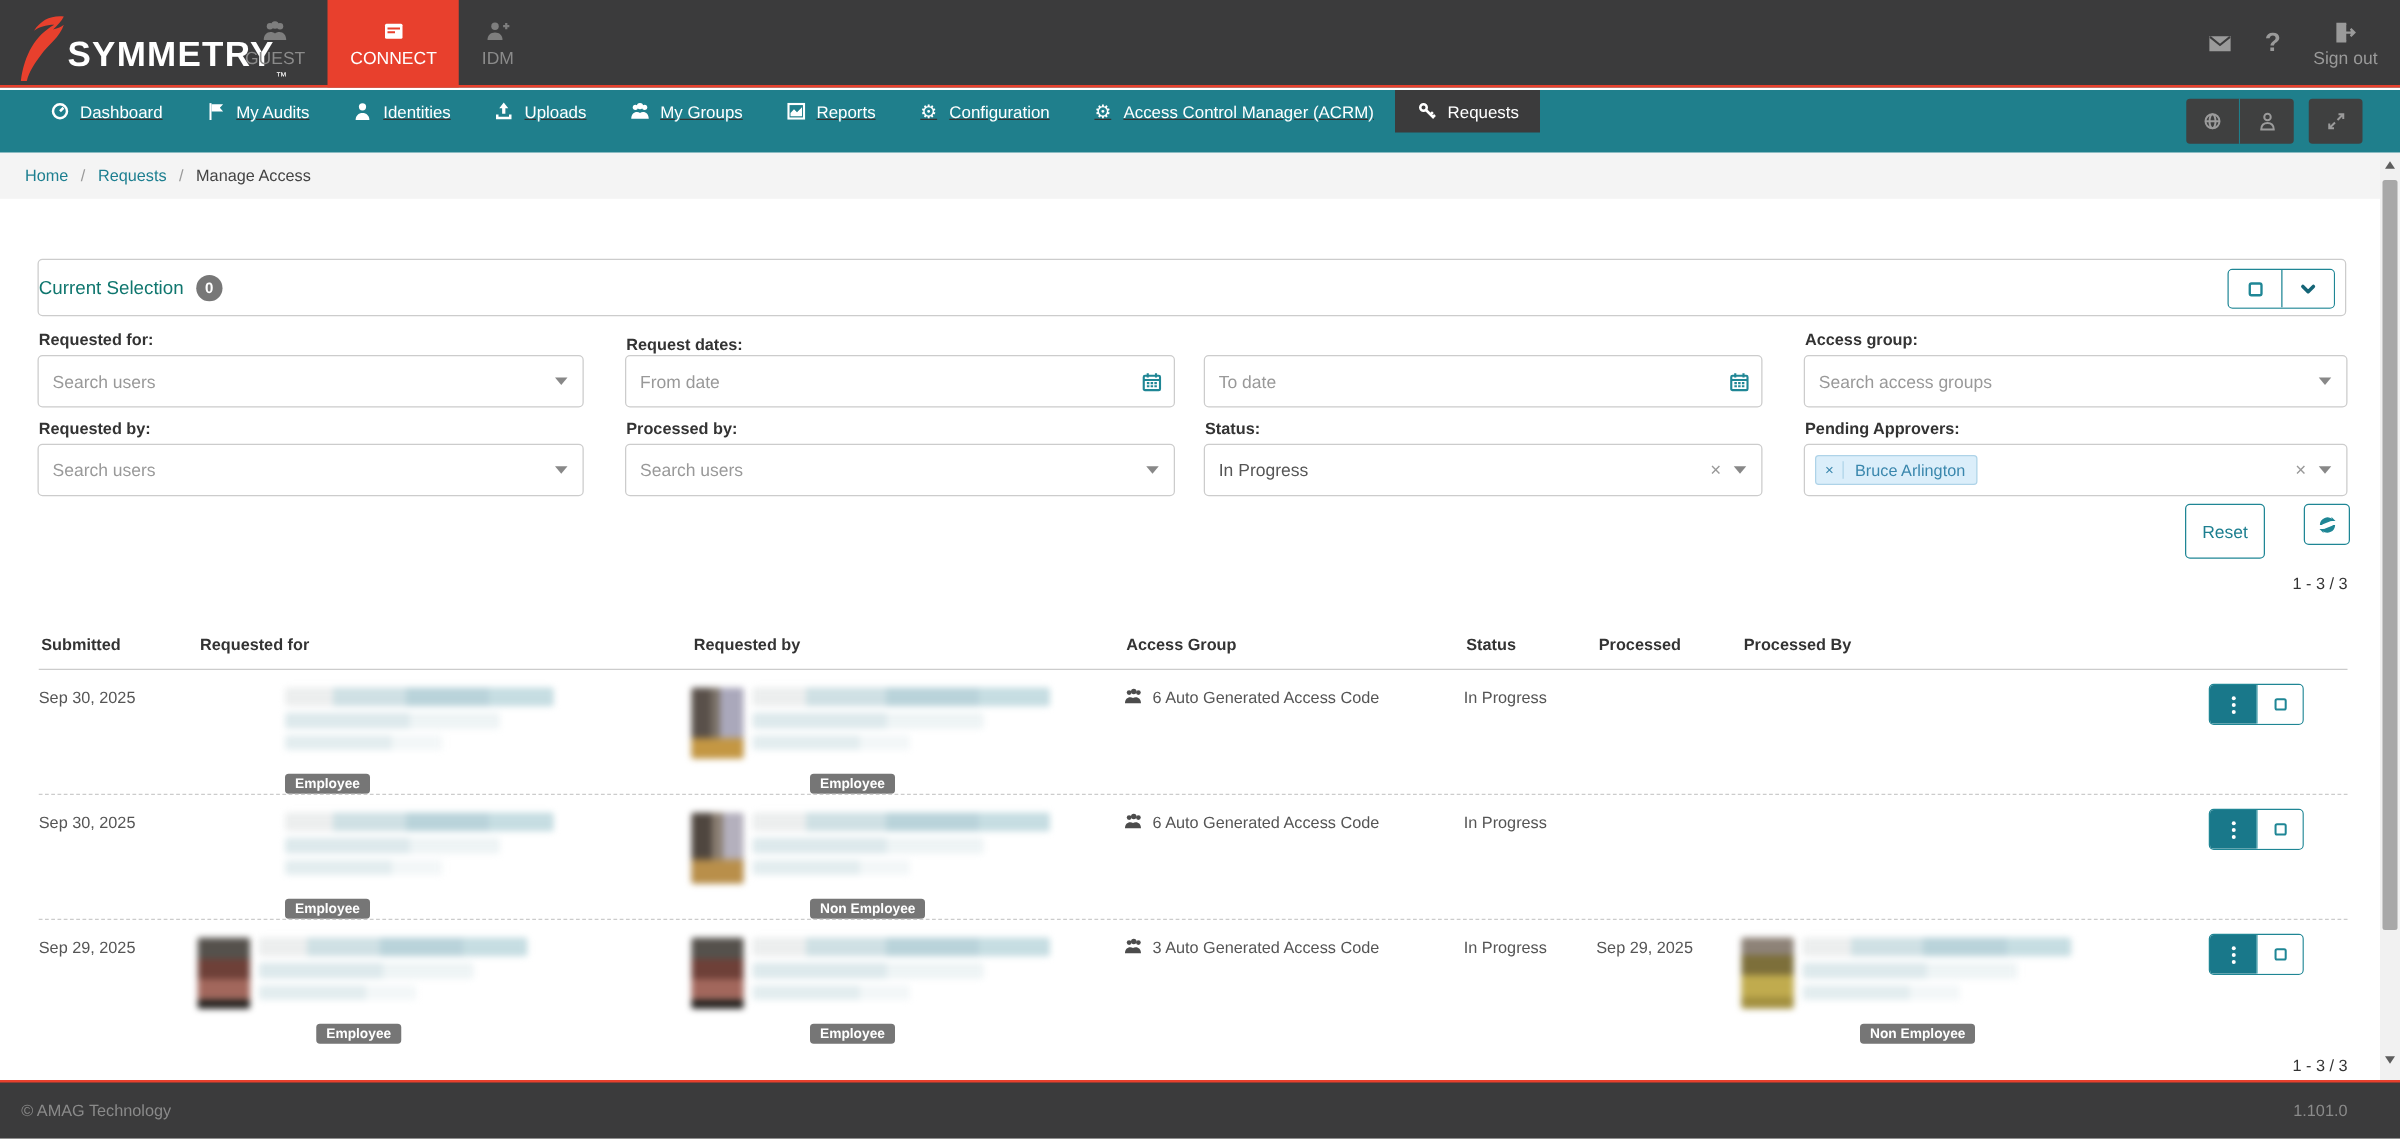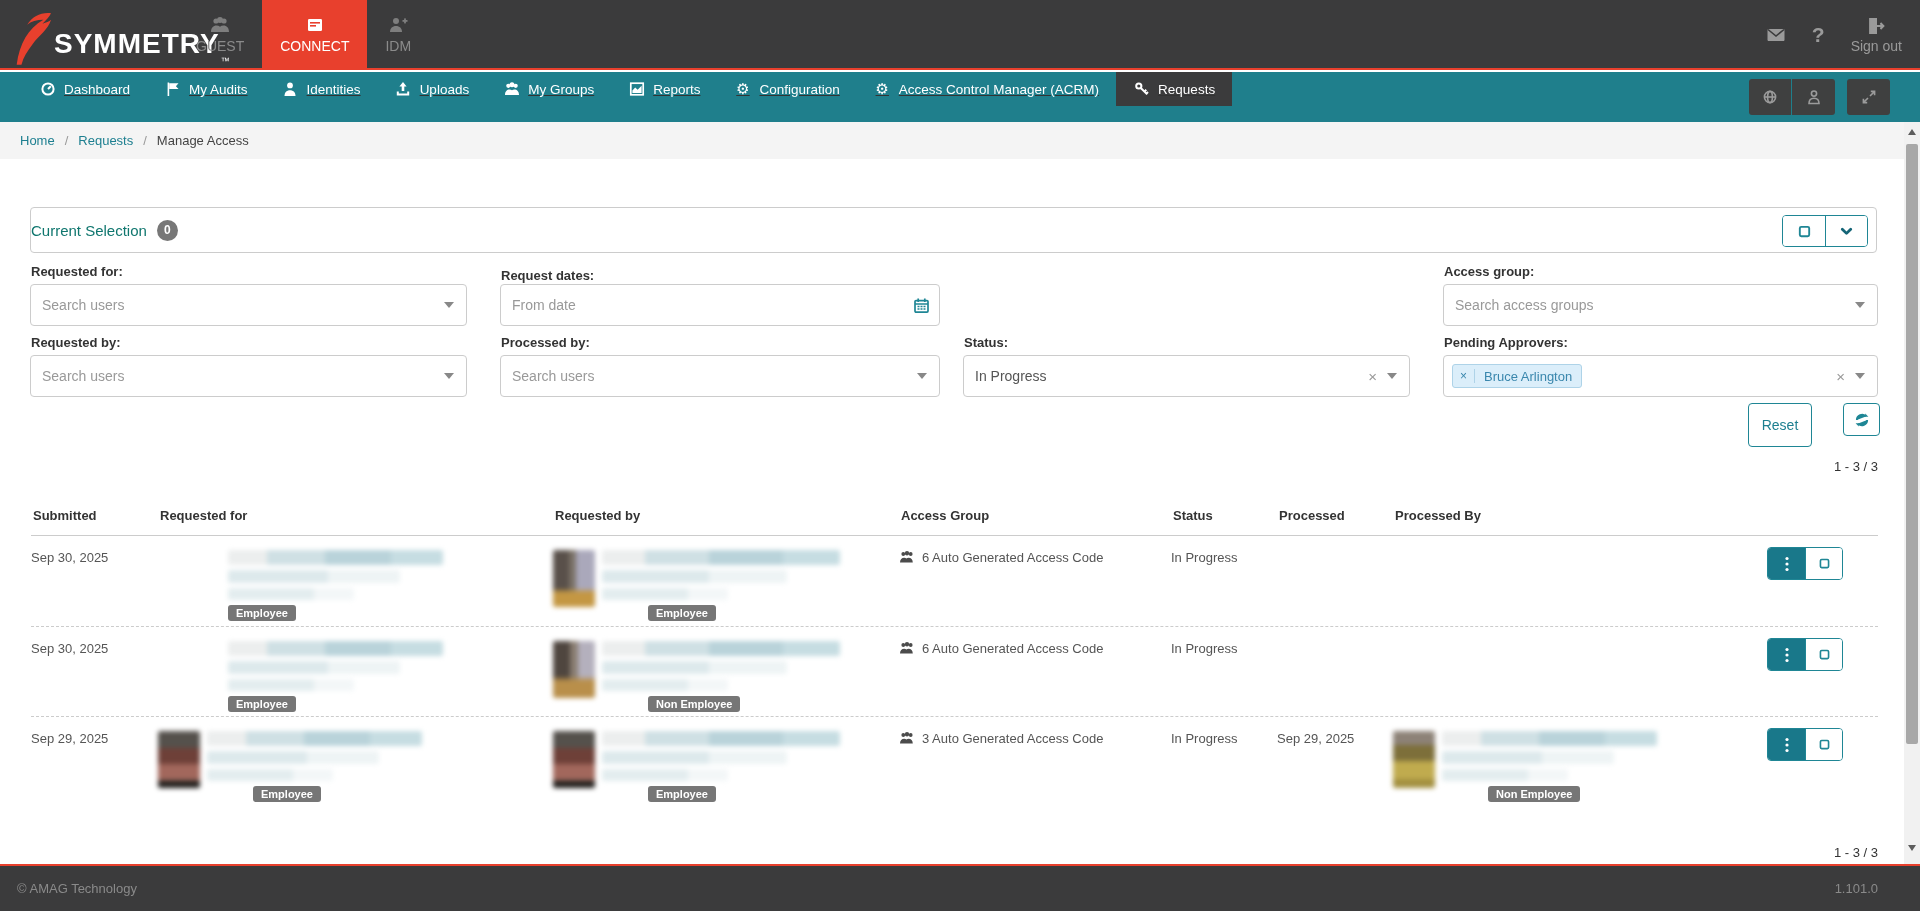--- a/index.html
+++ b/index.html
@@ -115,21 +115,21 @@
                linear-gradient(180deg,#55514c 0 30%,#6e4038 30% 58%,#a2675c 58% 86%,#5a4f48 86%); }
   .av-olive  { background-image:linear-gradient(180deg,#8d8277 0 24%,#7d6f3a 24% 52%,#c0ab4e 52% 84%,#a3903f 84%); }
   .pcol { display:flex; flex-direction:column; }
   .lines { filter:blur(2.6px); }
   .lines .l { border-radius:2px; margin-bottom:5px; }
   .l1 { height:15px; width:215px; background:linear-gradient(90deg,#eceeee 0 18%,#cfe0e4 18% 45%,#b9d3da 45% 76%,#c6dde2 76%); }
   .l2 { height:13px; width:172px; background:linear-gradient(90deg,#dde9ec 0 58%,#eef4f5 58%); }
   .l3 { height:12px; width:126px; background:linear-gradient(90deg,#e3edef 0 68%,#f3f7f8 68%); }
   .wide .l1 { width:238px; } .wide .l2 { width:185px; }
   .tag { display:inline-block; align-self:flex-start; background:#767676; color:#fff; font-size:11px;
-         font-weight:bold; padding:2px 8px; border-radius:3px; margin-top:0; }
+         font-weight:bold; padding:2px 8px; border-radius:3px; margin-top:14px; }
   .ind-noav { margin-left:70px; } .ind-av { margin-left:46px; }
   .ag-cell { display:flex; align-items:flex-start; gap:7px; color:#555; }
   .ag-cell svg { width:16px; height:14px; fill:#4c4c4c; flex:none; margin-top:0; }
   .row-actions { position:absolute; right:35px; top:11px; display:flex; border:1px solid #1f8695;
                  border-radius:4px; overflow:hidden; }
   .ract { width:37px; height:31px; border:none; cursor:pointer; display:flex; align-items:center; justify-content:center; }
   .ract.menu { background:#19788a; }
   .ract.menu svg { fill:#fff; width:4px; height:16px; }
   .ract.check { background:#fff; border-left:1px solid #1f8695; }
   .ract.check svg { width:13px; height:13px; stroke:#1f8695; fill:none; stroke-width:2; }
@@ -354,20 +354,29 @@
   <label class="flabel" style="left:501px; top:268px;">Request dates:</label>
   <div class="fctrl" style="left:500px; top:284px; width:440px;">
     <input type="text" placeholder="From date" style="">
     <button class="cal-btn">
       <svg viewBox="0 0 17 17">
           <rect x="2" y="3.6" width="13" height="11.5" rx="1"></rect>
           <path d="M2 7h13M5.2 1.6v3.4M11.8 1.6v3.4M4.5 9.5h2M7.5 9.5h2M10.5 9.5h2M4.5 12h2M7.5 12h2M10.5 12h2"></path>
         </svg>
     </button>
   </div>
+  <div class="fctrl" style="left:963px; top:284px; width:447px;">
+    <input type="text" placeholder="To date" style="">
+    <button class="cal-btn">
+      <svg viewBox="0 0 17 17">
+          <rect x="2" y="3.6" width="13" height="11.5" rx="1"></rect>
+          <path d="M2 7h13M5.2 1.6v3.4M11.8 1.6v3.4M4.5 9.5h2M7.5 9.5h2M10.5 9.5h2M4.5 12h2M7.5 12h2M10.5 12h2"></path>
+        </svg>
+    </button>
+  </div>
 
   <label class="flabel" style="left:1444px; top:264px;">Access group:</label>
   <div class="fctrl" style="left:1443px; top:284px; width:435px;">
     <span class="ph">Search access groups</span>
     <span class="caret"></span>
   </div>
 
   <label class="flabel" style="left:31px; top:335px;">Requested by:</label>
   <div class="fctrl" style="left:30px; top:355px; width:437px;">
     <span class="ph">Search users</span>

